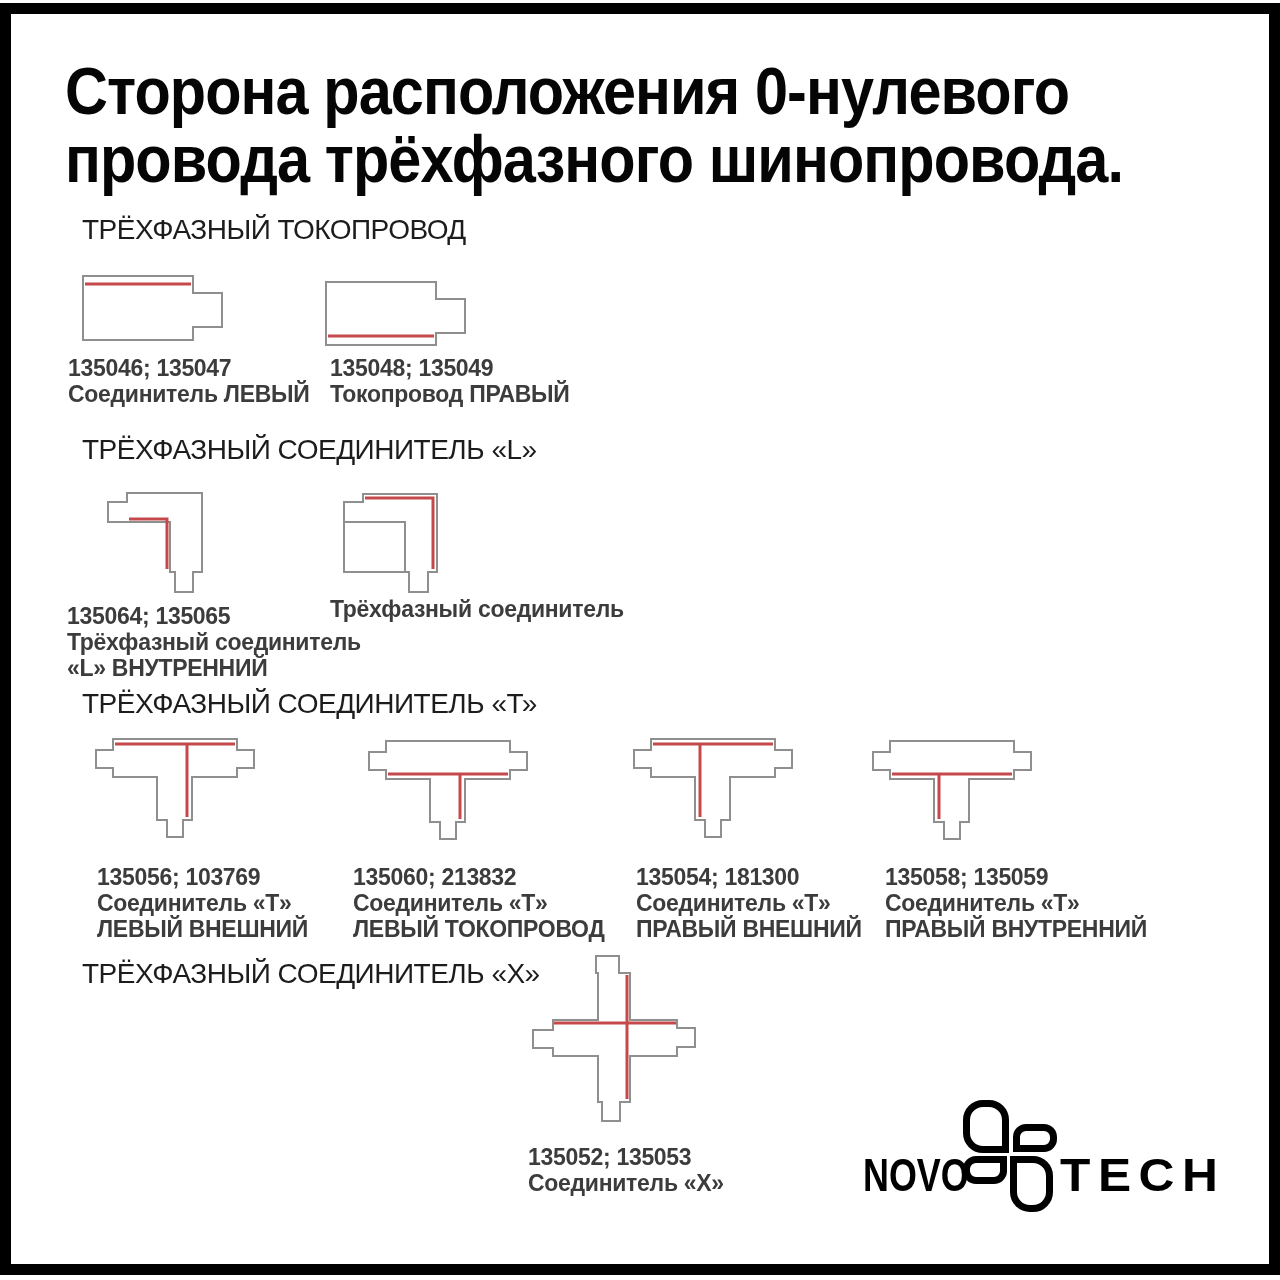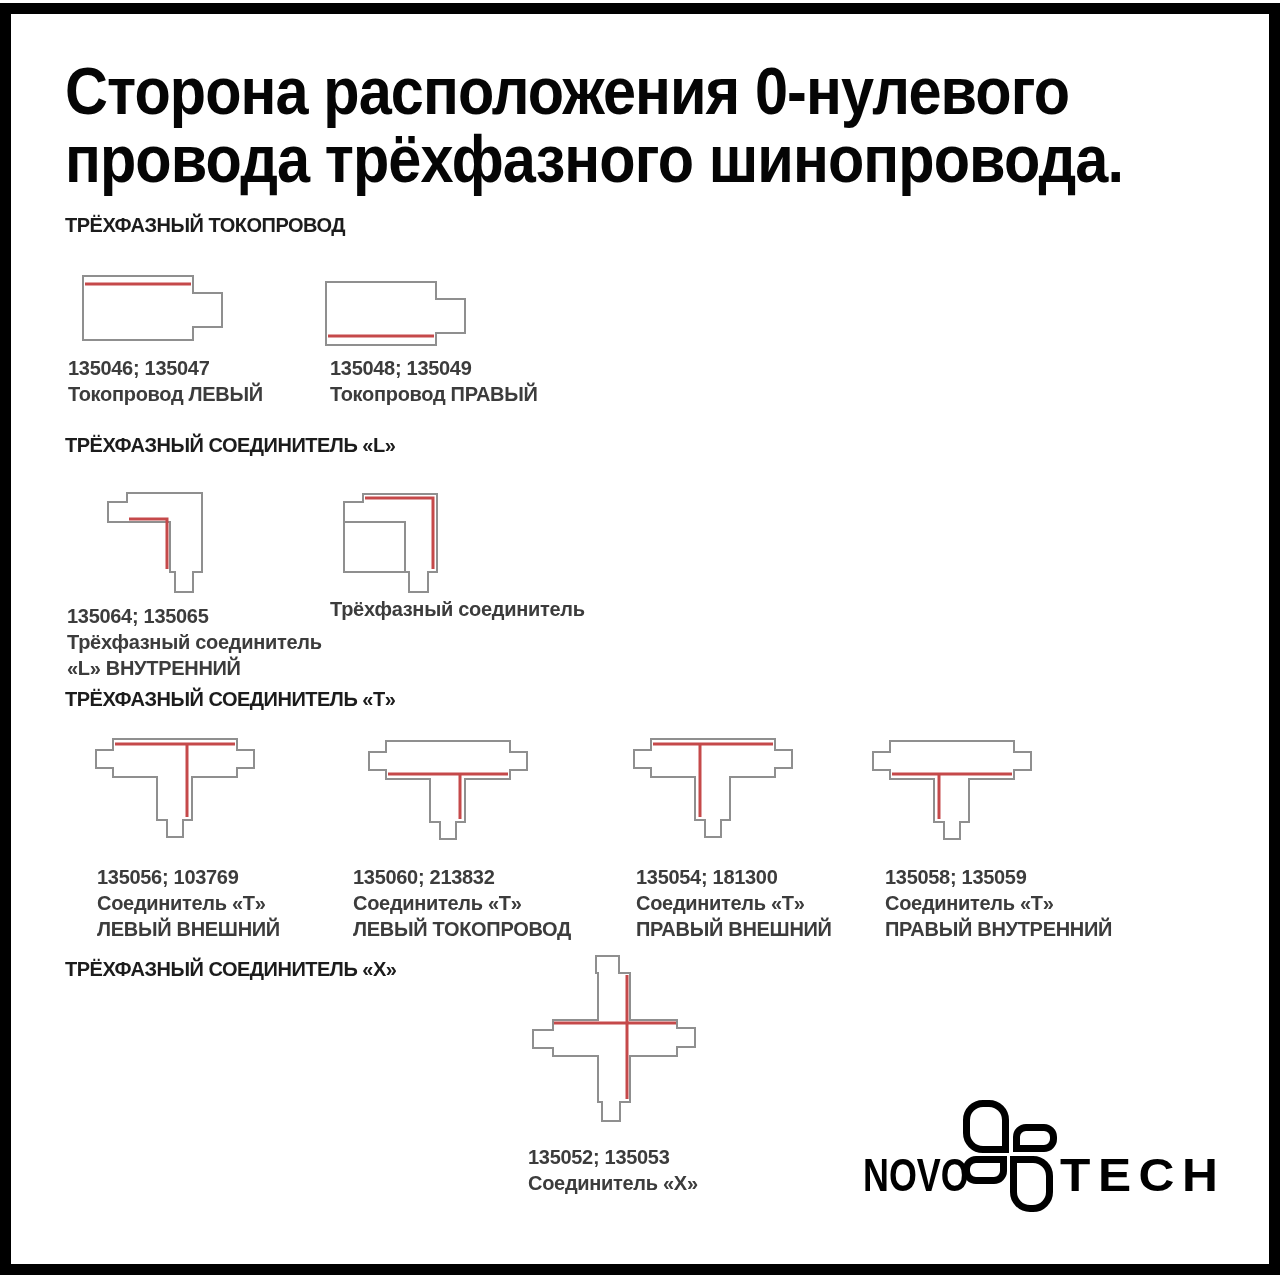--- a/index.html
+++ b/index.html
@@ -18,27 +18,27 @@
     position:absolute;left:0;top:3px;width:1280px;height:1272px;
     border:11px solid #000;pointer-events:none;
   }
   .title{
     position:absolute;left:65px;top:58px;
     font-size:66px;font-weight:700;color:#050505;letter-spacing:-1px;
     line-height:1.03;transform:scaleX(0.90);transform-origin:0 0;white-space:nowrap;
   }
   .title span{display:block;}
   .sec-heading{
-    position:absolute;left:65px;
-    font-size:20px;font-weight:700;color:var(--heading);
+    position:absolute;left:82px;
+    font-size:28px;font-weight:400;color:var(--heading);
     letter-spacing:-0.5px;white-space:nowrap;
   }
   .label{
     position:absolute;
-    font-size:20px;font-weight:700;color:var(--label);
+    font-size:23px;font-weight:700;color:var(--label);
     line-height:26px;white-space:nowrap;letter-spacing:-0.3px;
   }
   svg.diagram{position:absolute;overflow:visible;}
   svg.diagram .out{fill:#ffffff;stroke:var(--outline);stroke-width:2;}
   svg.diagram .red{fill:none;stroke:var(--neutral);stroke-width:3;}
   
   .logo{position:absolute;left:863px;top:1100px;width:360px;height:118px;}
   .logo-text{
     position:absolute;top:52px;font-weight:700;color:#000;font-size:46px;
     transform-origin:0 0;white-space:nowrap;line-height:1;
@@ -71,21 +71,21 @@
     <path class="red" d="M3,9 H109"></path>
   </svg>
 
   <svg class="diagram" style="left:325px;top:281px" width="141" height="65" viewBox="0 0 141 65">
     <path class="out" d="M1,1 H111 V18 H140 V52 H111 V64 H1 Z"></path>
     <path class="red" d="M3,55 H109"></path>
   </svg>
 
   <div class="label" style="left:68px;top:355px">
     <div>135046; 135047</div>
-    <div>Токопровод ЛЕВЫЙ</div>
+    <div>Соединитель ЛЕВЫЙ</div>
   </div>
   <div class="label" style="left:330px;top:355px">
     <div>135048; 135049</div>
     <div>Токопровод ПРАВЫЙ</div>
   </div>
 
   <h2 class="sec-heading" style="top:434px">ТРЁХФАЗНЫЙ СОЕДИНИТЕЛЬ «L»</h2>
 
   <svg class="diagram" style="left:107px;top:490px" width="116" height="103" viewBox="0 0 116 103">
     <path class="out" d="M1,12 H20 V3 H95 V82 H86 V102 H68 V82 H63 V32 H1 Z"></path>

